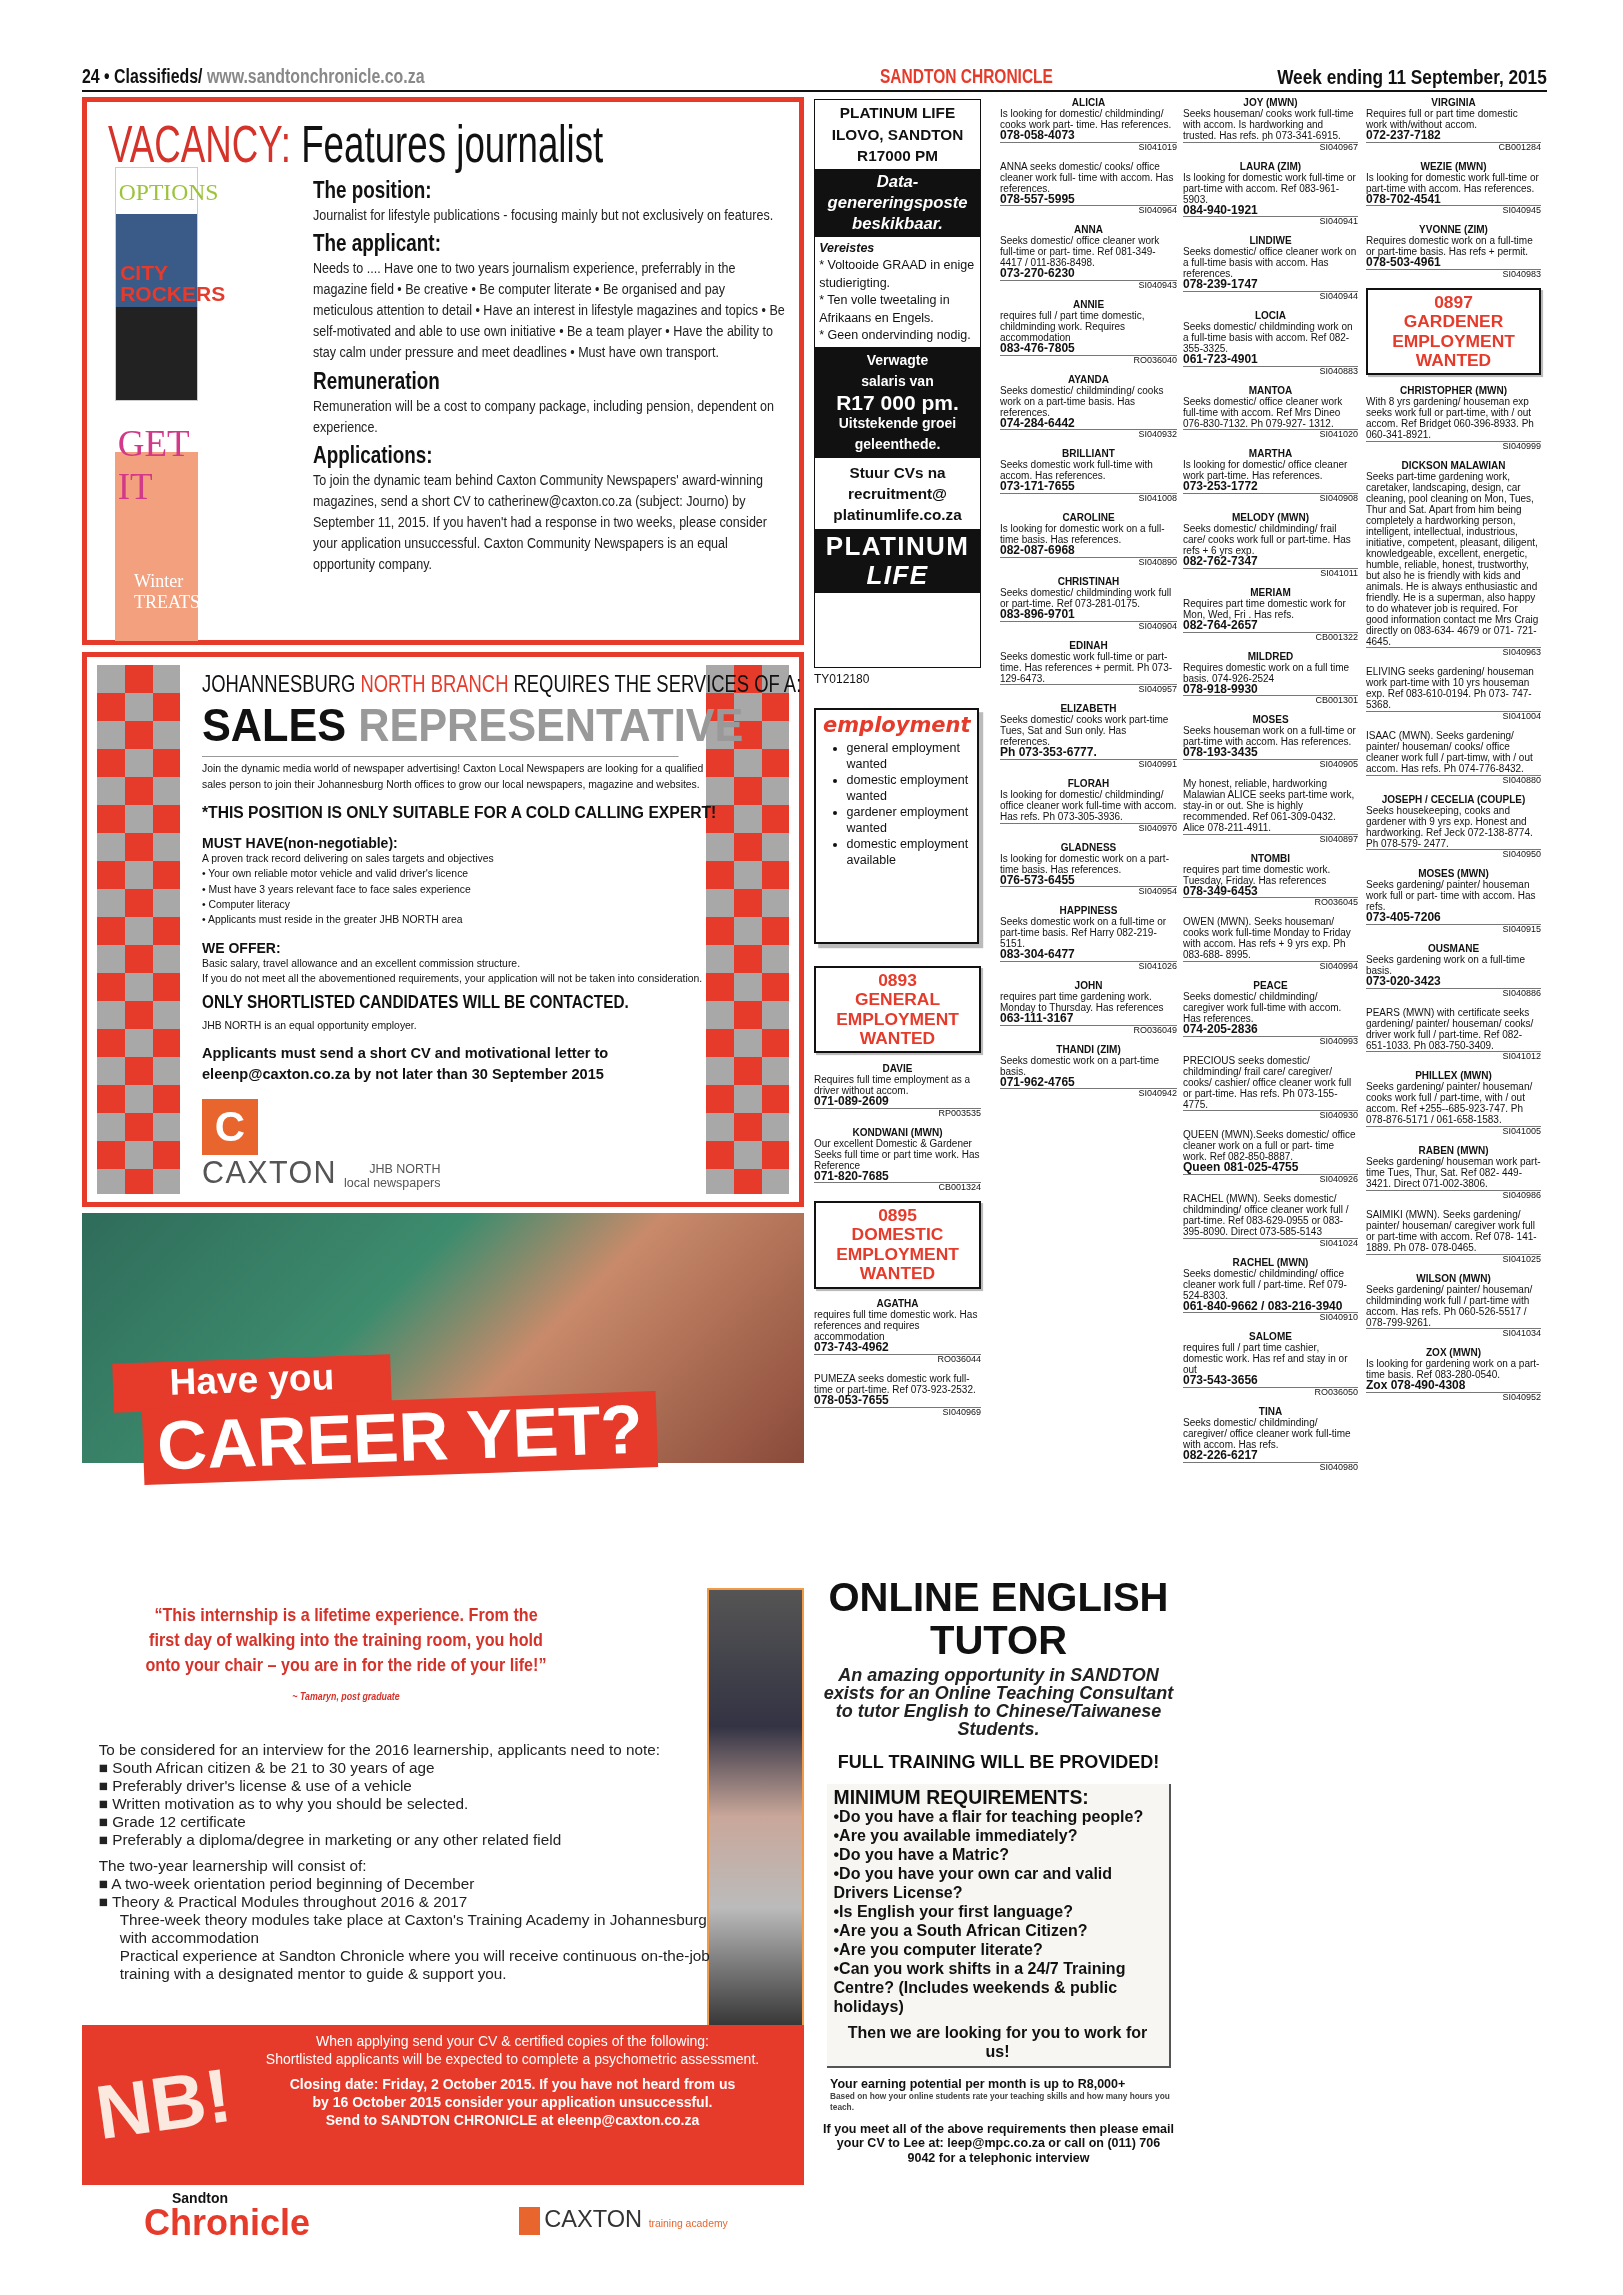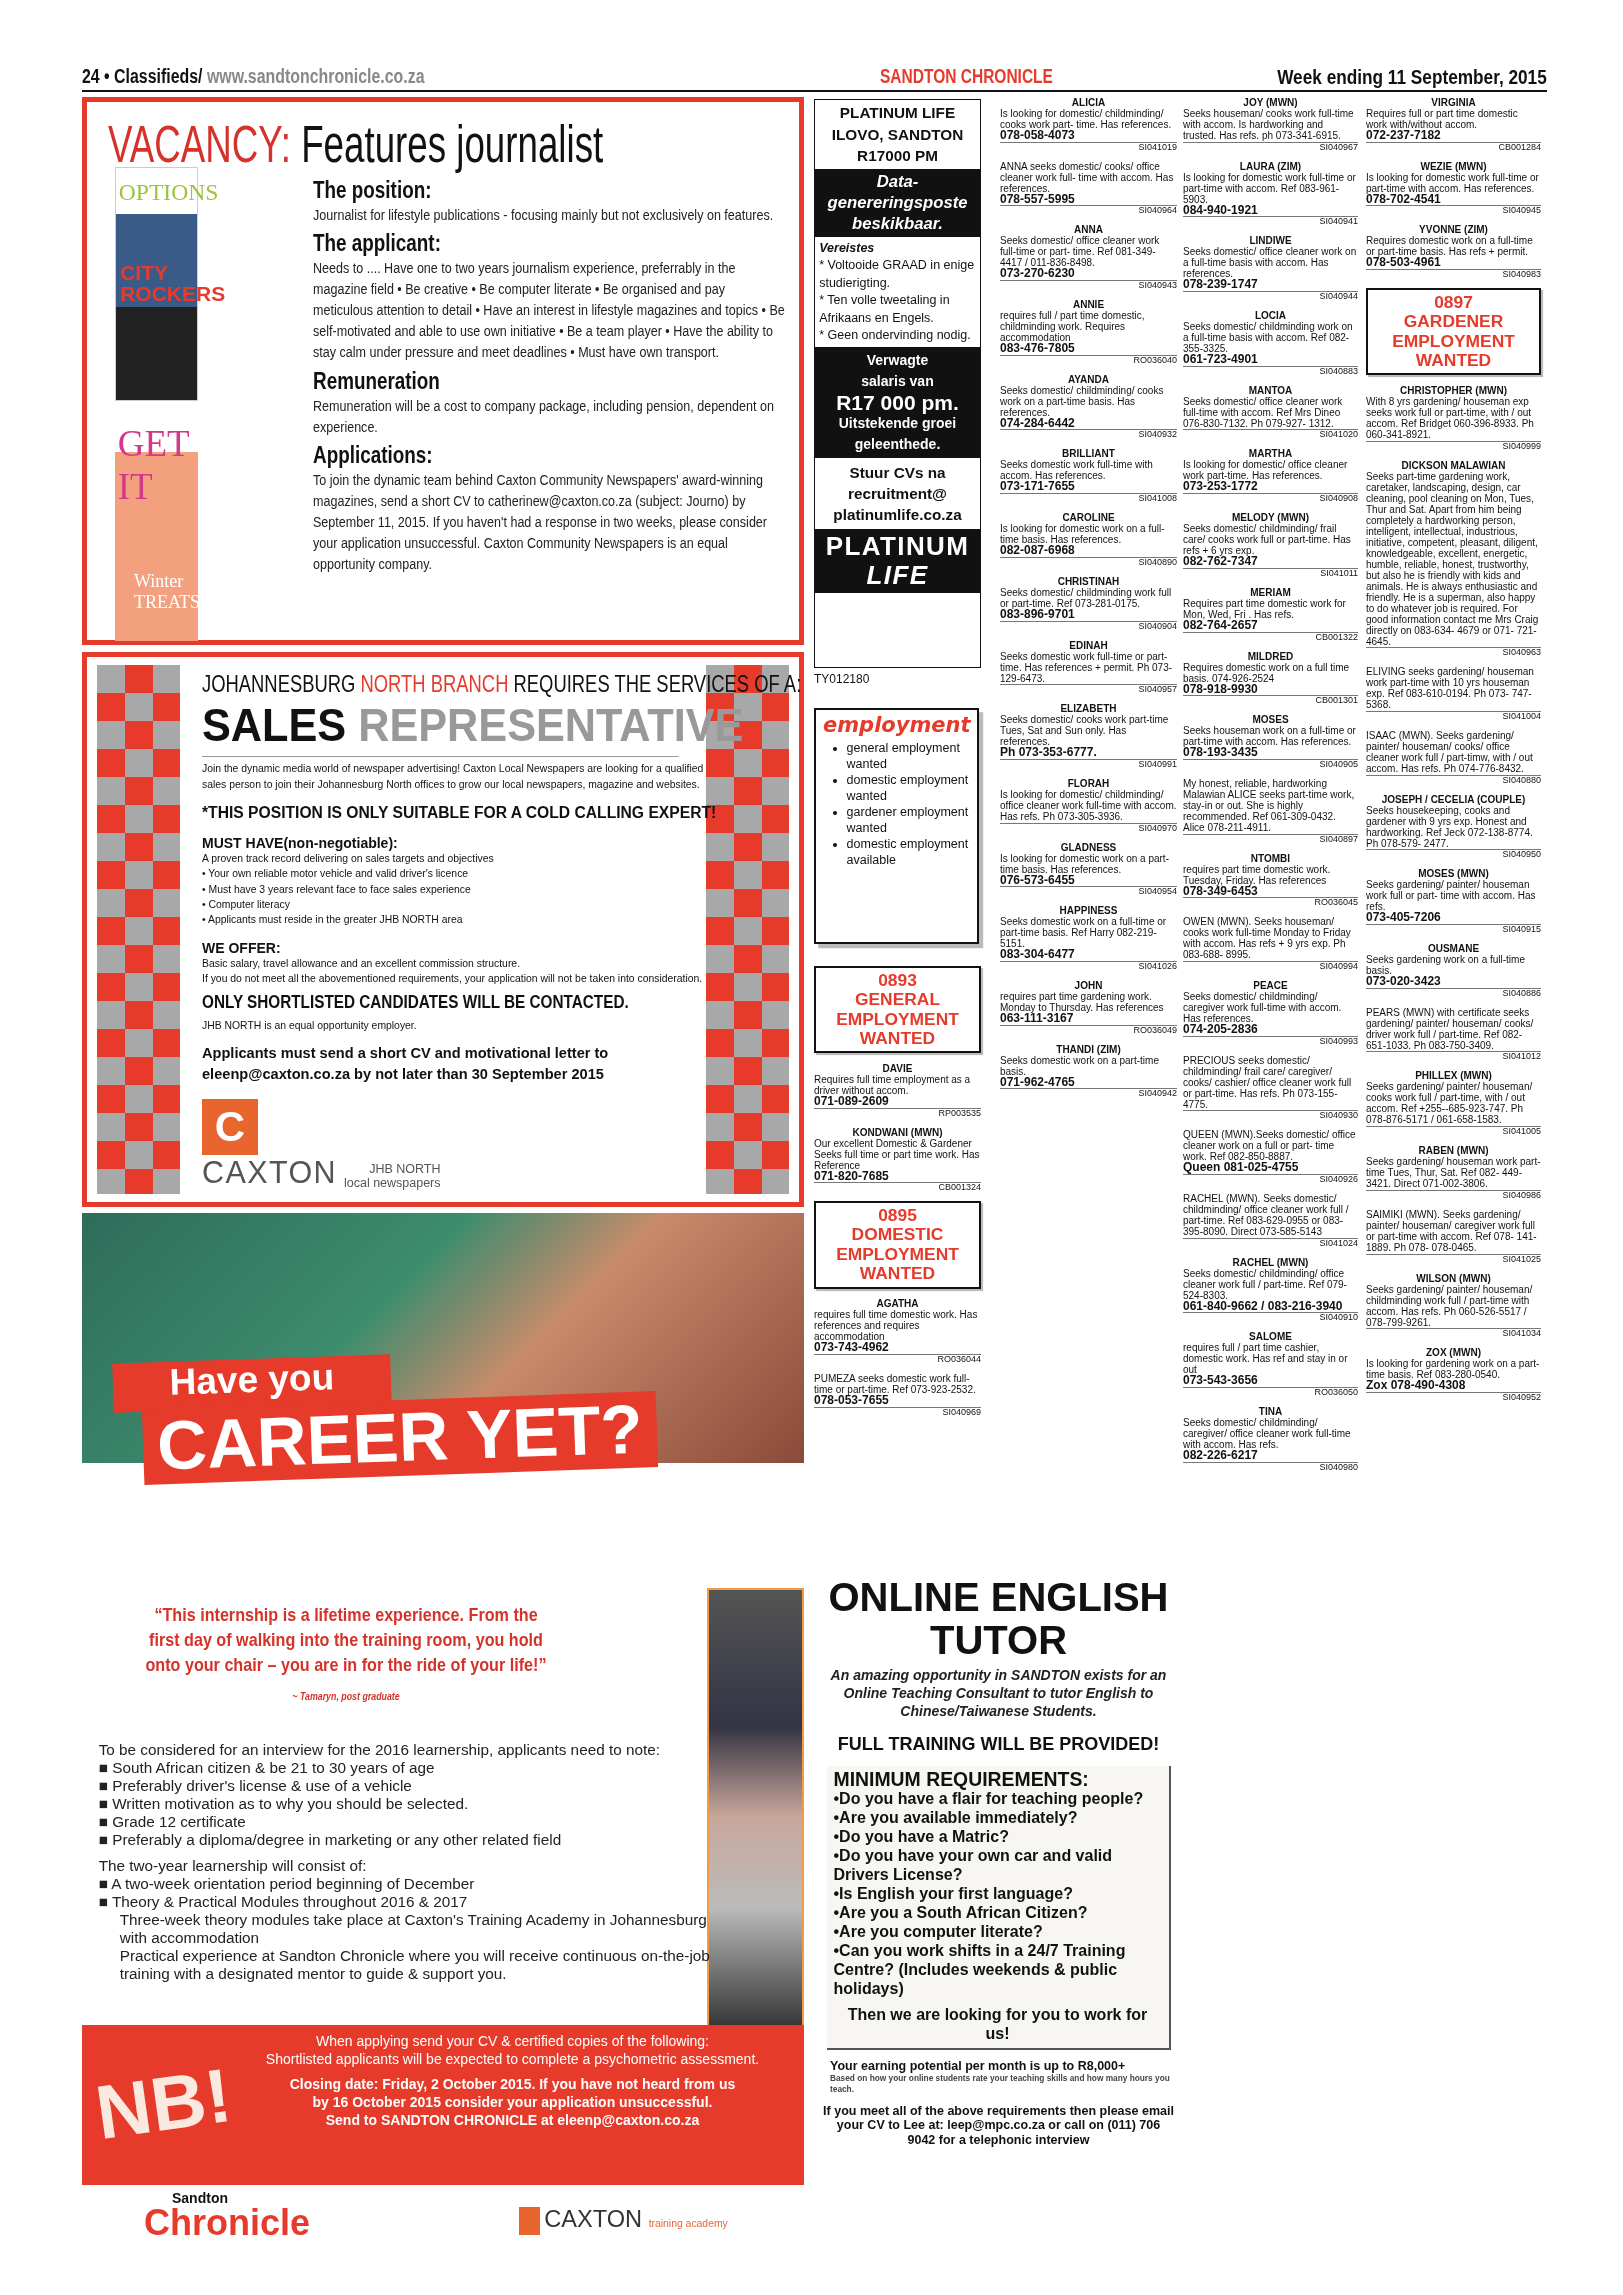--- a/index.html
+++ b/index.html
@@ -83,21 +83,21 @@
 #empl .t{color:#e63a2b;font-weight:bold;font-style:italic;font-size:21px;text-align:center;font-family:"DejaVu Sans",sans-serif}
 #empl ul{font-size:12.5px;line-height:16px;padding-left:23.6px;margin-top:2.8px}
 .cat{border:2.1px solid #111;color:#e63a2b;font-weight:bold;text-align:center;font-size:17.4px;line-height:19.4px;padding:2.8px 0;box-shadow:2.1px 2.1px 0 #bbb}
 .col{position:absolute;font-size:10px;line-height:11px}
 .entry{margin-bottom:8.3px}
 .entry .nm{font-weight:bold;text-align:center;font-size:10px}
 .entry .ph{font-weight:bold;font-size:12px}
 .entry .ref{text-align:right;border-top:0.7px solid #777;font-size:9px;line-height:9.7px;margin-top:0.7px}
 #tutor{position:absolute;left:823px;top:1576px;width:351px;text-align:center}
 #tutor .h{font-size:40px;font-weight:bold;line-height:43px}
-#tutor .i{font-style:italic;font-weight:bold;font-size:14px;line-height:18px;margin-top:4.2px;color:#222}
+#tutor .i{font-style:italic;font-weight:bold;font-size:18px;line-height:18px;margin-top:4.2px;color:#222}
 #tutor .f{font-size:18px;font-weight:bold;margin-top:14px}
 #tutor .box{margin:11px 3.5px 0;background:#f7f6f2;border-right:2.8px solid #555;border-bottom:2.8px solid #555;text-align:left;padding:4.2px 7px;font-weight:bold;font-size:16px;line-height:19px}
 #tutor .box .mh{font-size:19.4px}
 #tutor .box ul{list-style:none}
 #tutor .box li::before{content:"\2022 "}
 #tutor .box .then{text-align:center;margin-top:7px}
 #tutor .earn{text-align:left;font-weight:bold;font-size:12.5px;margin-top:9.7px;padding-left:7px}
 #tutor .earn small{display:block;font-size:8.3px;color:#444;line-height:10.4px}
 #tutor .call{font-weight:bold;font-size:12.5px;line-height:14.6px;margin-top:9.7px}
 </style>

